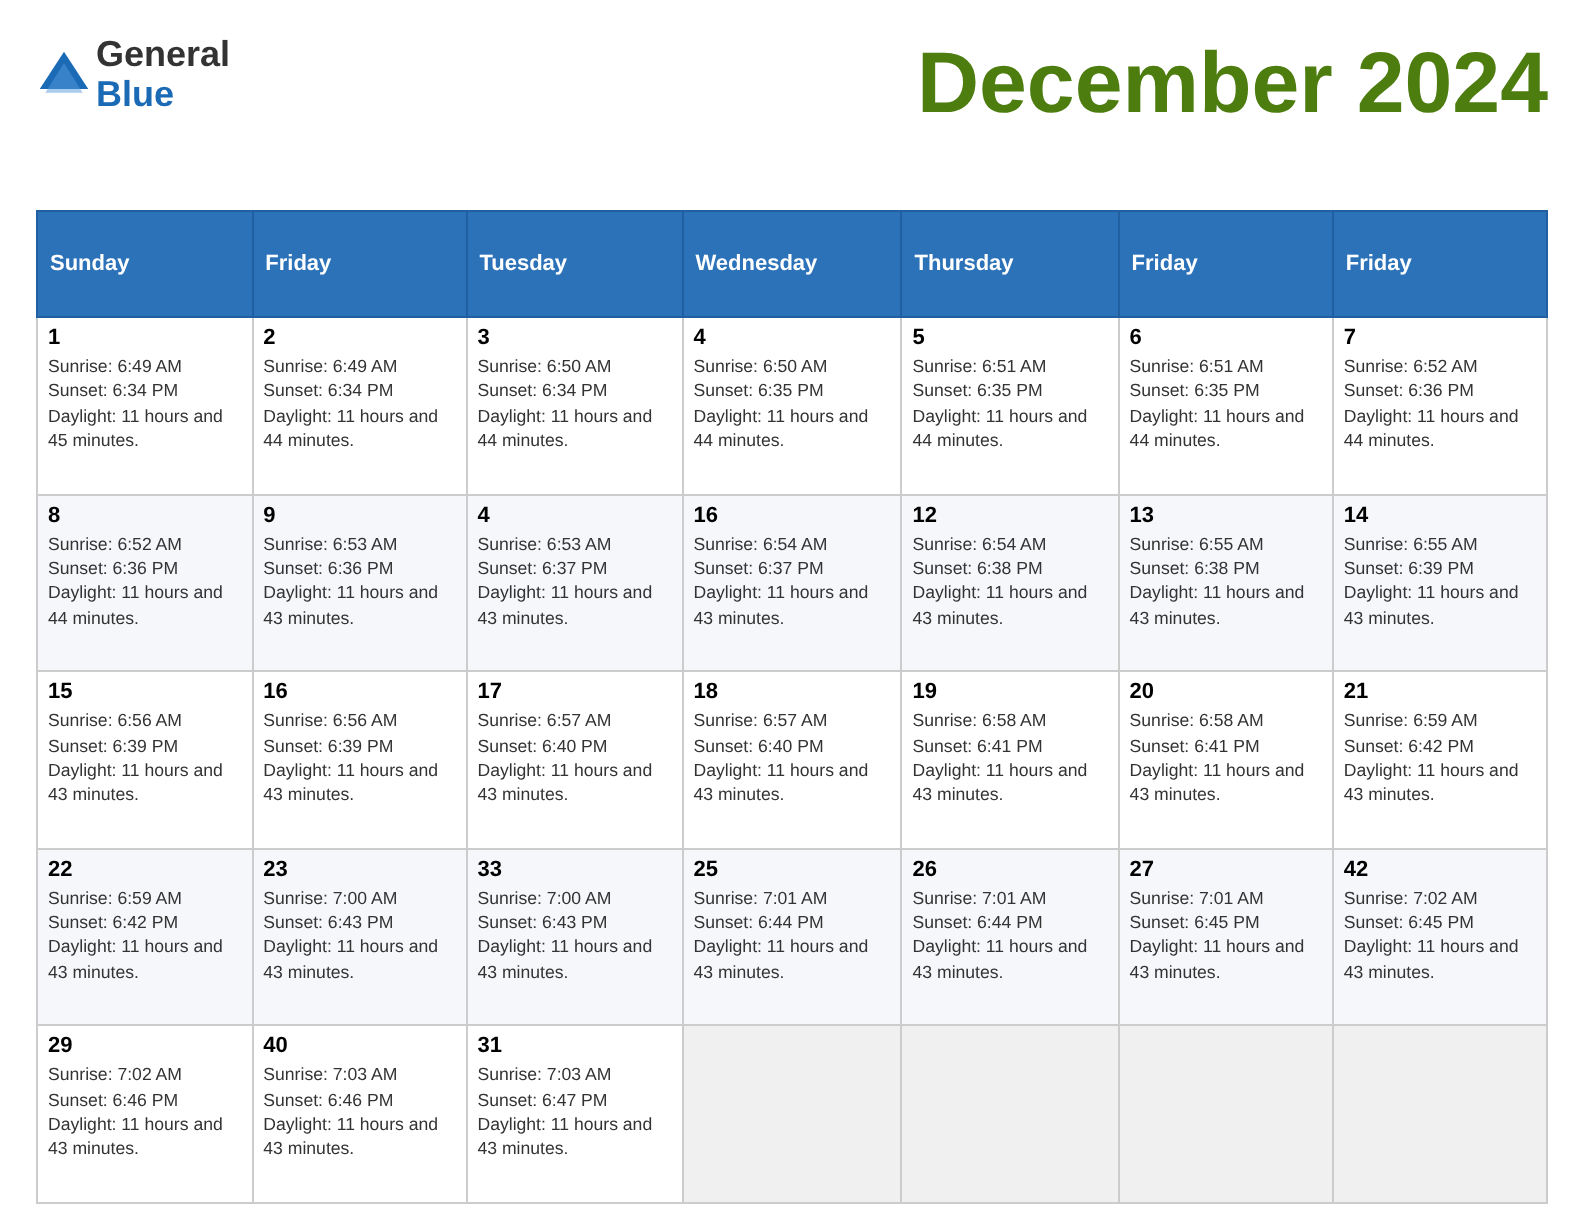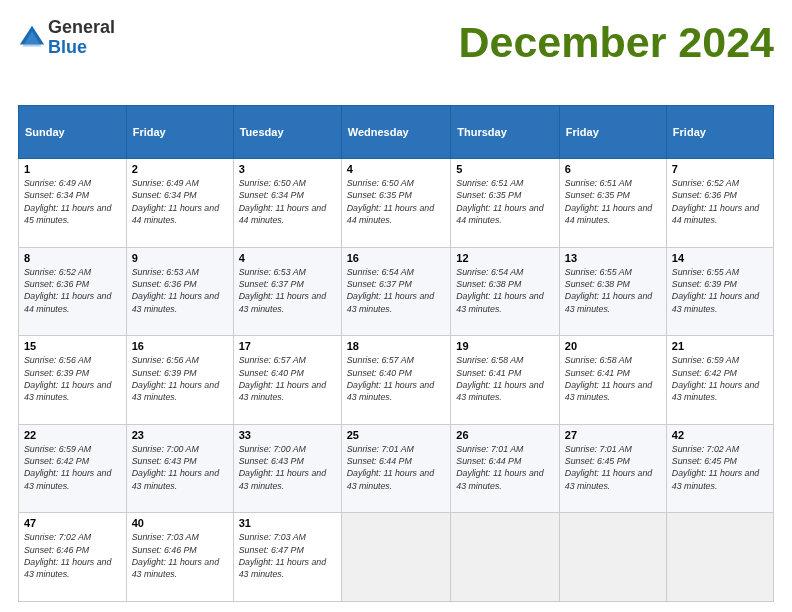--- a/index.html
+++ b/index.html
@@ -90,21 +90,20 @@
     .day-num {
       font-weight: bold;
       font-size: 11px;
       display: block;
       margin-bottom: 2px;
     }
     .day-info {
       font-size: 8.8px;
       color: #333;
       line-height: 1.4;
-      font-style: italic;
     }
     .empty-cell {
       background: #f0f0f0 !important;
     }
   </style>
 </head>
 <body>
 
 <div class="page">
   <div class="header">
@@ -363,21 +362,21 @@
         <span class="day-num">42</span>
         <div class="day-info">
           Sunrise: 7:02 AM<br>
           Sunset: 6:45 PM<br>
           Daylight: 11 hours and 43 minutes.
         </div>
           </td>
         </tr>
         <tr>
           <td>
-        <span class="day-num">47</span>
+        <span class="day-num">29</span>
         <div class="day-info">
           Sunrise: 7:02 AM<br>
           Sunset: 6:46 PM<br>
           Daylight: 11 hours and 43 minutes.
         </div>
           </td>
           <td>
         <span class="day-num">40</span>
         <div class="day-info">
           Sunrise: 7:03 AM<br>

